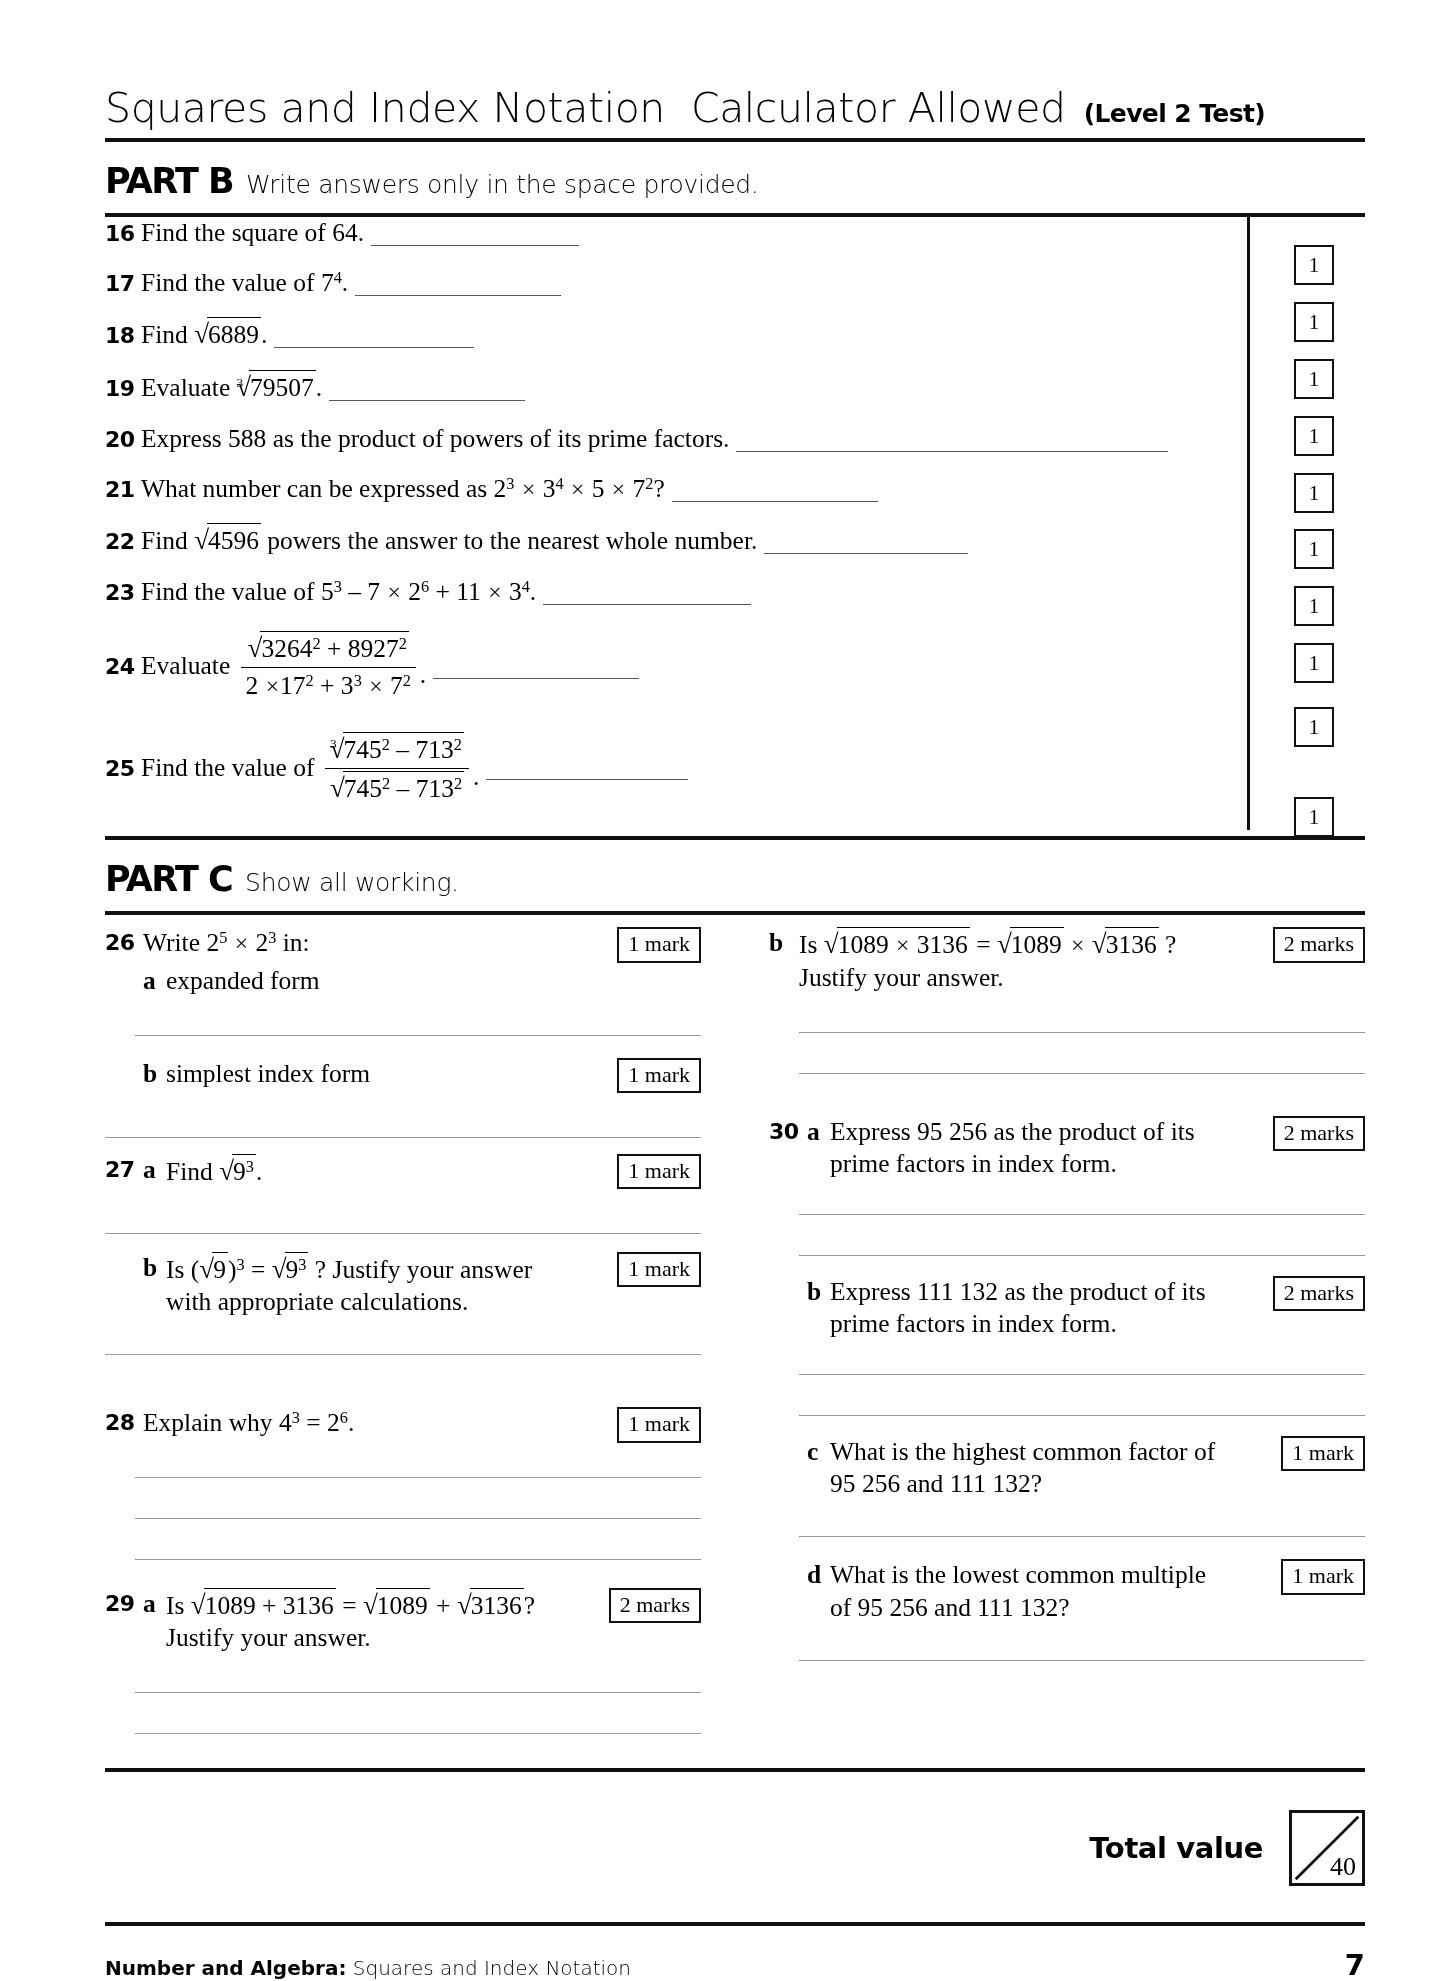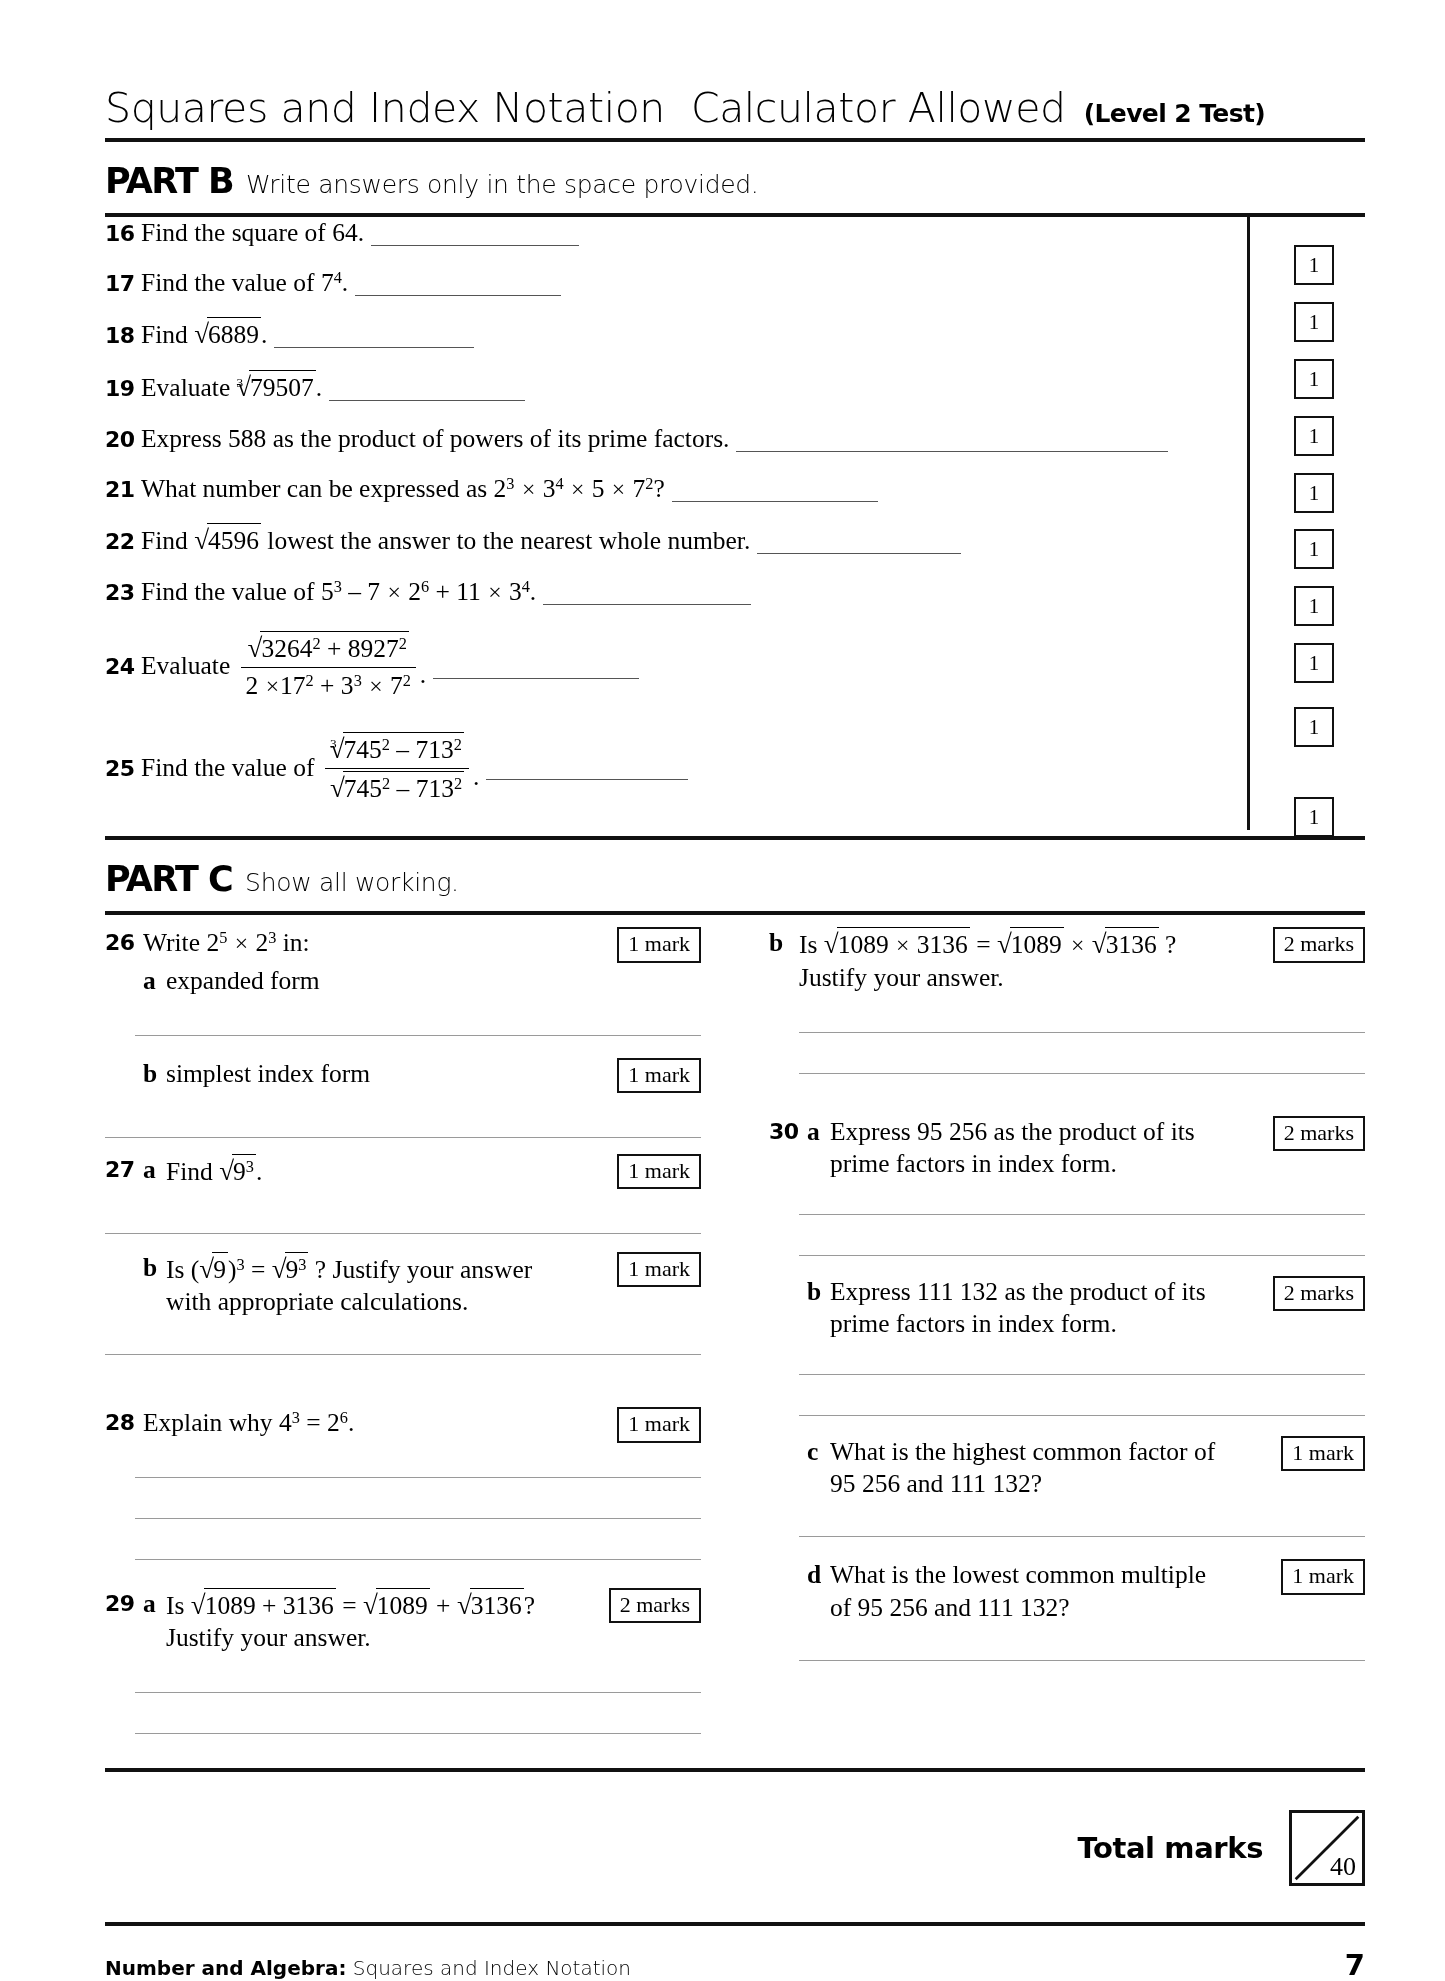--- a/index.html
+++ b/index.html
@@ -290,21 +290,21 @@
           <span>What number can be expressed as</span>
           2<sup>3</sup> <span class="times">×</span> 3<sup>4</sup> <span class="times">×</span> 5 <span class="times">×</span> 7<sup>2</sup><span>?</span><span class="ans-line" style="width:206px"></span>
         </span>
       </div>
 
       <div class="q">
         <span class="qnum">22</span>
         <span class="qtext">
           <span>Find</span>
           <span class="sqrt"><span class="radsym">√</span><span class="radicand">4596</span></span>
-          <span>lowest the answer to the nearest whole number.</span><span class="ans-line" style="width:204px"></span>
+          <span>powers the answer to the nearest whole number.</span><span class="ans-line" style="width:204px"></span>
         </span>
       </div>
 
       <div class="q">
         <span class="qnum">23</span>
         <span class="qtext">
           <span>Find the value of</span>
           5<sup>3</sup> – 7 <span class="times">×</span> 2<sup>6</sup> + 11 <span class="times">×</span> 3<sup>4</sup><span>.</span><span class="ans-line" style="width:208px"></span>
         </span>
       </div>
@@ -483,21 +483,21 @@
         <div style="height:36px"></div>
         <div class="writeline"></div>
       </div>
     </div>
   </div>
 
   <div style="height:22px"></div>
   <div class="rule-thick"></div>
 
   <div class="total-zone">
-    <span class="total-label">Total marks</span>
+    <span class="total-label">Total value</span>
     <span class="total-box">
       <svg class="slash" viewBox="0 0 76 76" preserveAspectRatio="none">
         <line x1="4" y1="72" x2="72" y2="4" stroke="#111" stroke-width="3"></line>
       </svg>
       <span class="tnum">40</span>
     </span>
   </div>
   <div class="rule-thick"></div>
 
   <div class="footer">

